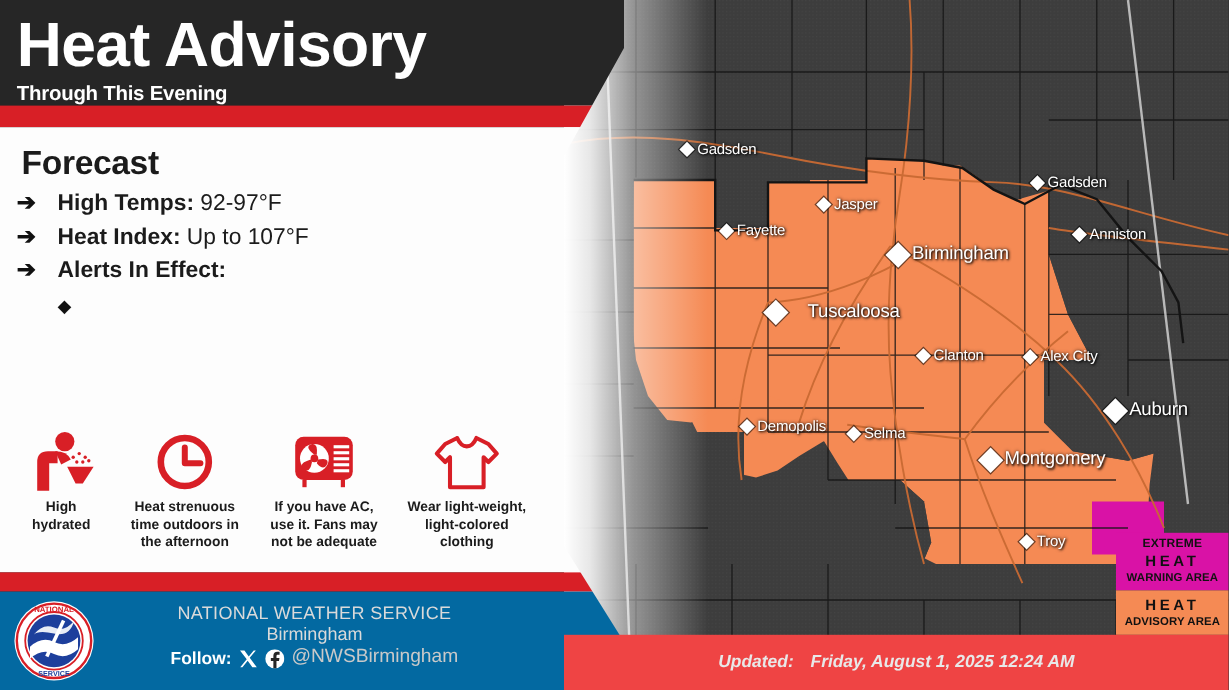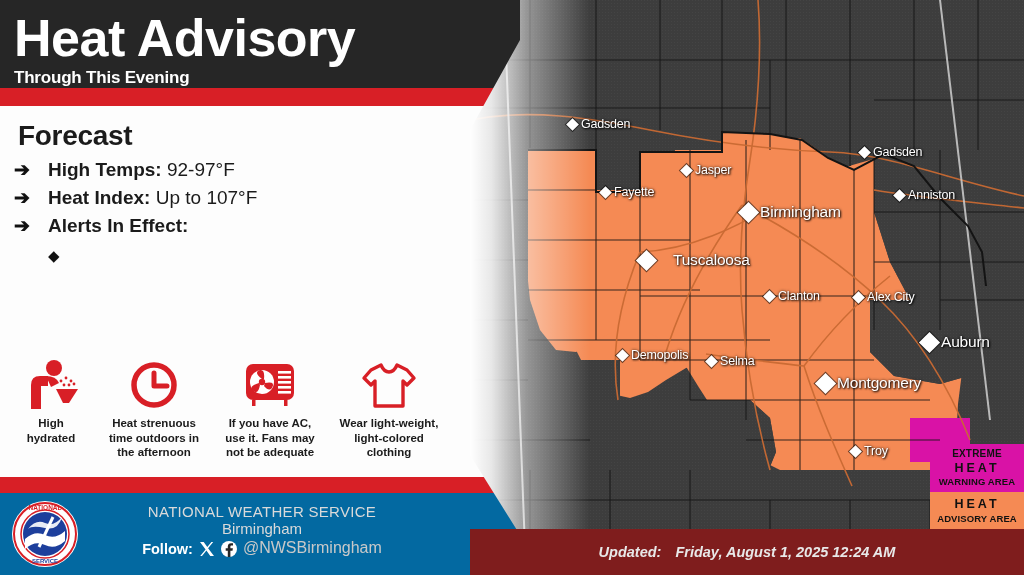--- a/index.html
+++ b/index.html
@@ -25,21 +25,21 @@
   
   .legend{position:absolute;right:0;bottom:46px;width:94px;z-index:6;}
   .lg{padding:4px 3px 5px;text-align:center;color:#111;}
   .lg.warn{background:#d912a6;}
   .lg.adv{background:#f58a54;}
   .lg .l1{font-size:10px;font-weight:bold;line-height:1.15;letter-spacing:.2px;}
   .lg .l2{font-size:12.5px;font-weight:bold;letter-spacing:3px;line-height:1.3;}
   .lg .l3{font-size:9.5px;font-weight:bold;line-height:1.2;letter-spacing:.1px;}
 
   
-  .updated{position:absolute;left:470px;right:0;bottom:0;height:46px;background:#7f1d1d;z-index:7;
+  .updated{position:absolute;left:470px;right:0;bottom:0;height:46px;background:#ef4444;z-index:7;
            display:flex;align-items:center;justify-content:center;gap:14px;}
   .updated .u1{color:#e8e8e8;font-size:14.5px;font-style:italic;font-weight:bold;}
   .updated .u2{color:#e8e8e8;font-size:14.5px;font-style:italic;font-weight:bold;}
 
   
   .left{position:absolute;left:0;top:0;width:520px;height:575px;z-index:5;
         clip-path:polygon(0 0, 520px 0, 520px 40px, 470px 130px, 470px 455px, 520px 535px, 520px 575px, 0 575px);}
   .hdr{position:absolute;left:0;top:0;width:520px;height:88px;background:#262626;}
   .hdr h1{margin:0;padding:12px 0 0 14px;color:#fff;font-size:52px;font-weight:bold;
           letter-spacing:-.5px;line-height:1;}

